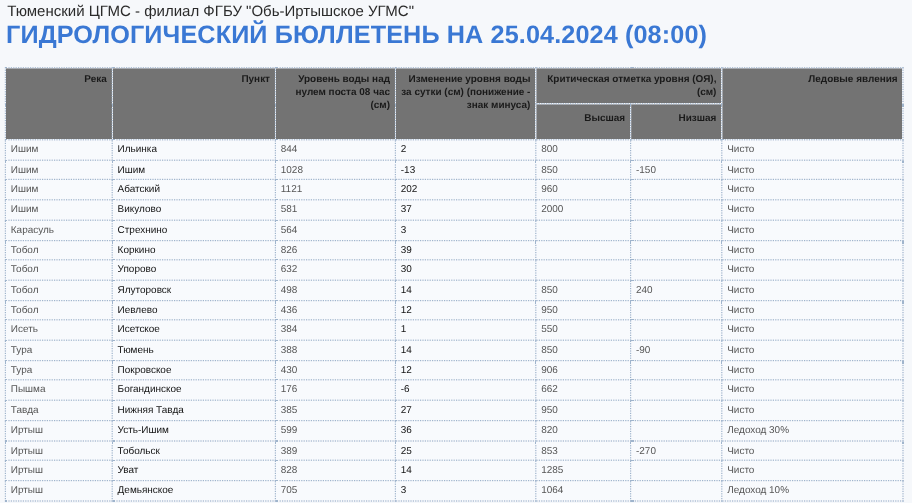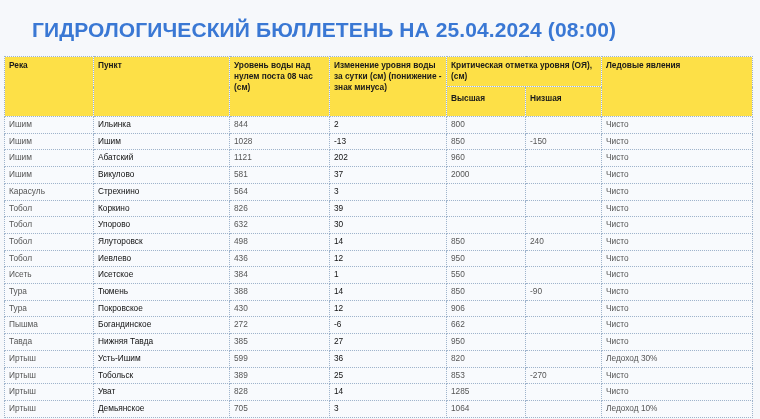--- a/index.html
+++ b/index.html
@@ -27,65 +27,66 @@
     }
     .title {
       position: absolute;
       left: 5px;
       top: 18px;
       font-size: 21px;
       font-weight: bold;
       color: #3a78d4;
       white-space: nowrap;
       letter-spacing: 0.1px;
-      margin-left: 27px;
     }
     table.bulletin {
       position: absolute;
       left: 4px;
       top: 56px;
       width: 748px;
       border-collapse: collapse;
       table-layout: fixed;
       font-size: 8.3px;
     }
     table.bulletin th, table.bulletin td {
       border: 1px dotted #9fb4cc;
       padding: 0 4px;
       text-align: left;
       vertical-align: top;
       overflow: hidden;
       white-space: nowrap;
     }
     table.bulletin thead th {
-      background: #fde047;
+      background: #737373;
       font-weight: bold;
       color: #1a1a1a;
       line-height: 11px;
       white-space: normal;
       padding-top: 3px;
+      text-align: right;
     }
     table.bulletin thead tr.h1 th { height: 26px; }
     table.bulletin thead tr.h2 th { height: 23px; padding-top: 6px; margin-left: 28px; }
     table.bulletin tbody td {
       height: 15.7px;
       line-height: 15.7px;
       vertical-align: middle;
       color: #555;
       background: #f8fafd;
     }
     table.bulletin tbody td.bold {
       font-weight: normal;
       color: #111;
     }
   </style>
 </head>
 <body>
 
 <div class="page">
+  <div class="subtitle">Тюменский ЦГМС - филиал ФГБУ "Обь-Иртышское УГМС"</div>
   <div class="title">ГИДРОЛОГИЧЕСКИЙ БЮЛЛЕТЕНЬ НА 25.04.2024 (08:00)</div>
 
   <table class="bulletin">
     <colgroup>
       <col style="width:89px">
       <col style="width:136px">
       <col style="width:100px">
       <col style="width:117px">
       <col style="width:79px">
       <col style="width:76px">
@@ -210,21 +211,21 @@
           <td class="bold">Покровское</td>
           <td>430</td>
           <td class="bold">12</td>
           <td>906</td>
           <td></td>
           <td>Чисто</td>
         </tr>
         <tr>
           <td>Пышма</td>
           <td class="bold">Богандинское</td>
-          <td>272</td>
+          <td>176</td>
           <td class="bold">-6</td>
           <td>662</td>
           <td></td>
           <td>Чисто</td>
         </tr>
         <tr>
           <td>Тавда</td>
           <td class="bold">Нижняя Тавда</td>
           <td>385</td>
           <td class="bold">27</td>

